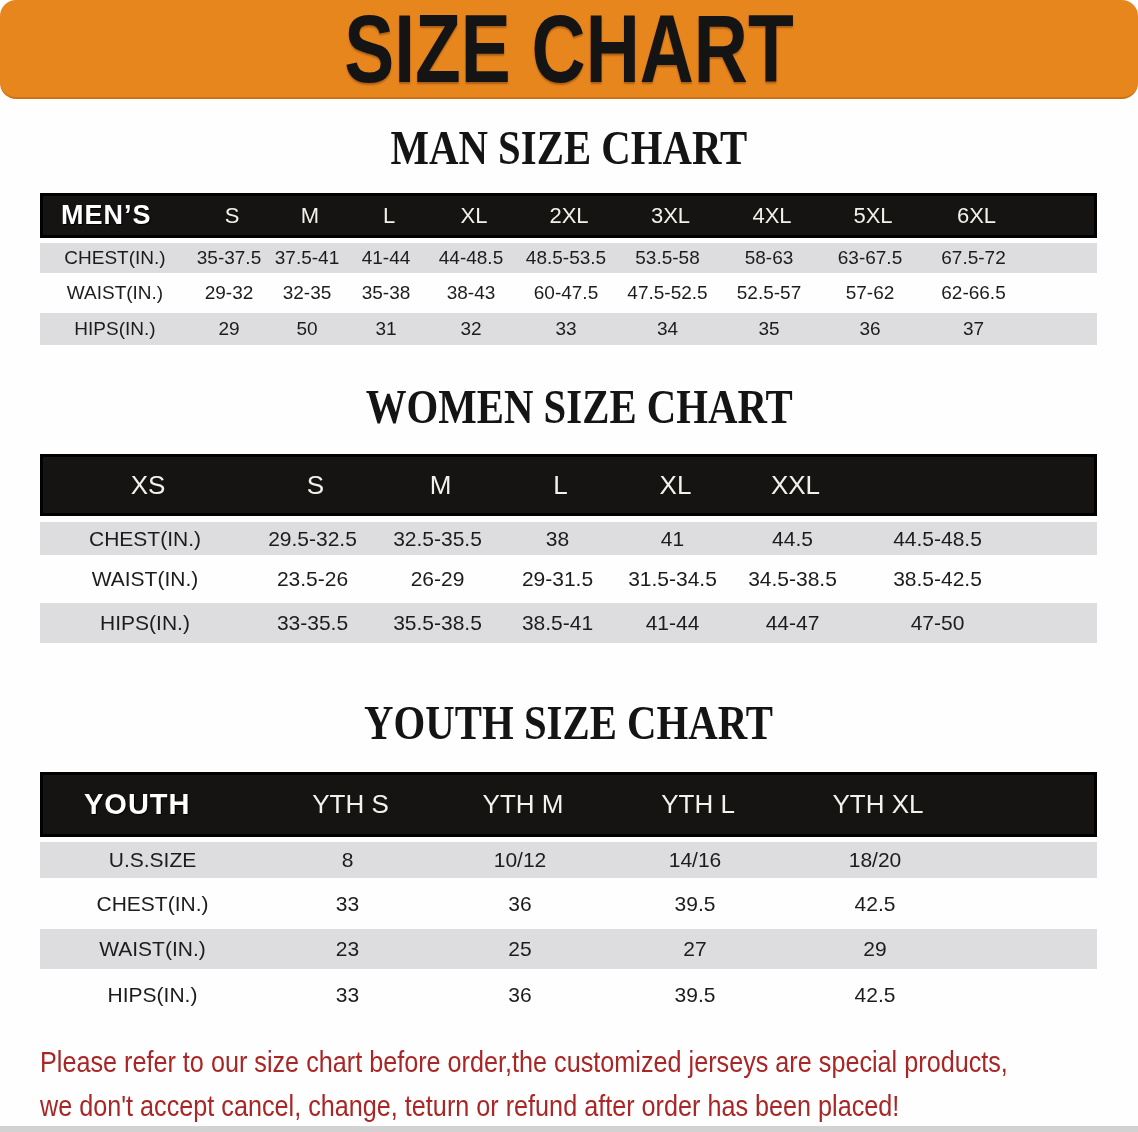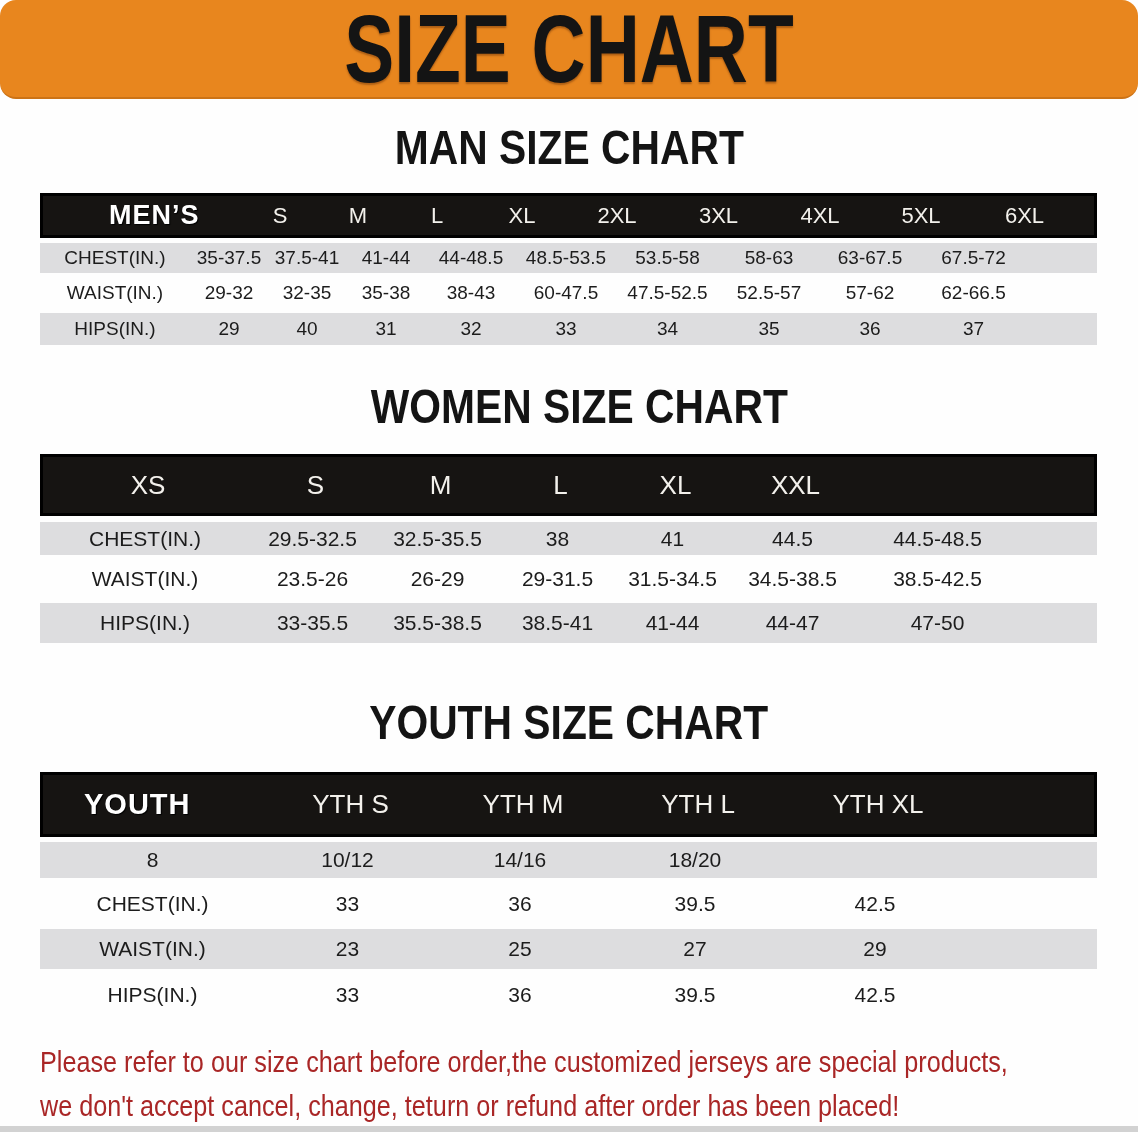--- a/index.html
+++ b/index.html
@@ -20,21 +20,21 @@
   }
   .banner-title{
     font-size:96px;font-weight:bold;color:#141414;
     display:inline-block;transform:scaleX(.78);transform-origin:center;
     letter-spacing:0px;line-height:1;
     text-shadow:0 2px 2px rgba(60,20,0,.35);
     white-space:nowrap;
   }
   
   .heading{
-    text-align:center;font-weight:bold;color:#141414;margin:0;
+    text-align:center;font-weight:bold;color:#141414;margin:0;font-family:Liberation Serif, serif;
   }
   .heading .cond{display:inline-block;transform:scaleX(.85);transform-origin:center;white-space:nowrap;}
   .h-man{margin-top:24px;height:50px;line-height:50px;font-size:48px;}
   .h-women{margin-top:38px;height:48px;line-height:48px;font-size:48px;margin-left:20px;}
   .h-youth{margin-top:56px;height:48px;line-height:48px;font-size:48px;text-align:center;}
   
   .sizetable{margin-left:40px;width:1057px;}
   .row{display:grid;align-items:center;}
   .cell{text-align:center;white-space:nowrap;}
   .band{
@@ -43,21 +43,21 @@
     color:#f3f1ec;
   }
   .band .group{
     text-align:left;padding-left:18px;font-weight:bold;letter-spacing:1px;
     color:#fff;text-shadow:1px 1px 1px #000;
   }
   .gray{background:var(--row-gray,#DDDDDF);}
   
   .t-men{margin-top:20px;}
   .t-men .row{grid-template-columns:150px 78px 78px 80px 90px 100px 103px 100px 102px 105px 1fr;}
-  .t-men .band{height:45px;font-size:22px;padding-left:48px;}
+  .t-men .band{height:45px;font-size:22px;}
   .t-men .band .group{font-size:27px;}
   .t-men .data{height:30px;margin-top:5px;font-size:19px;}
   .t-men .data:last-child{height:32px;}
   
   .t-women{margin-top:23px;}
   .t-women .row{grid-template-columns:210px 125px 125px 115px 115px 125px 165px 1fr;}
   .t-women .band{height:62px;font-size:26px;}
   .t-women .band .group{font-size:30px;}
   .t-women .data{margin-top:6px;font-size:21px;}
   .t-women .data.r1{height:33px;}
@@ -129,21 +129,21 @@
     <div class="cell">60-47.5</div>
     <div class="cell">47.5-52.5</div>
     <div class="cell">52.5-57</div>
     <div class="cell">57-62</div>
     <div class="cell">62-66.5</div>
     <div class="cell"></div>
   </div>
   <div class="row data gray">
     <div class="cell">HIPS(IN.)</div>
     <div class="cell">29</div>
-    <div class="cell">40</div>
+    <div class="cell">50</div>
     <div class="cell">31</div>
     <div class="cell">32</div>
     <div class="cell">33</div>
     <div class="cell">34</div>
     <div class="cell">35</div>
     <div class="cell">36</div>
     <div class="cell">37</div>
     <div class="cell"></div>
   </div>
 </div>
@@ -197,20 +197,21 @@
 <div class="sizetable t-youth">
   <div class="row band">
     <div class="cell group">YOUTH</div>
     <div class="cell">YTH S</div>
     <div class="cell">YTH M</div>
     <div class="cell">YTH L</div>
     <div class="cell">YTH XL</div>
     <div class="cell"></div>
   </div>
   <div class="row data gray r1">
+    <div class="cell">U.S.SIZE</div>
     <div class="cell">8</div>
     <div class="cell">10/12</div>
     <div class="cell">14/16</div>
     <div class="cell">18/20</div>
     <div class="cell"></div>
   </div>
   <div class="row data r2">
     <div class="cell">CHEST(IN.)</div>
     <div class="cell">33</div>
     <div class="cell">36</div>

